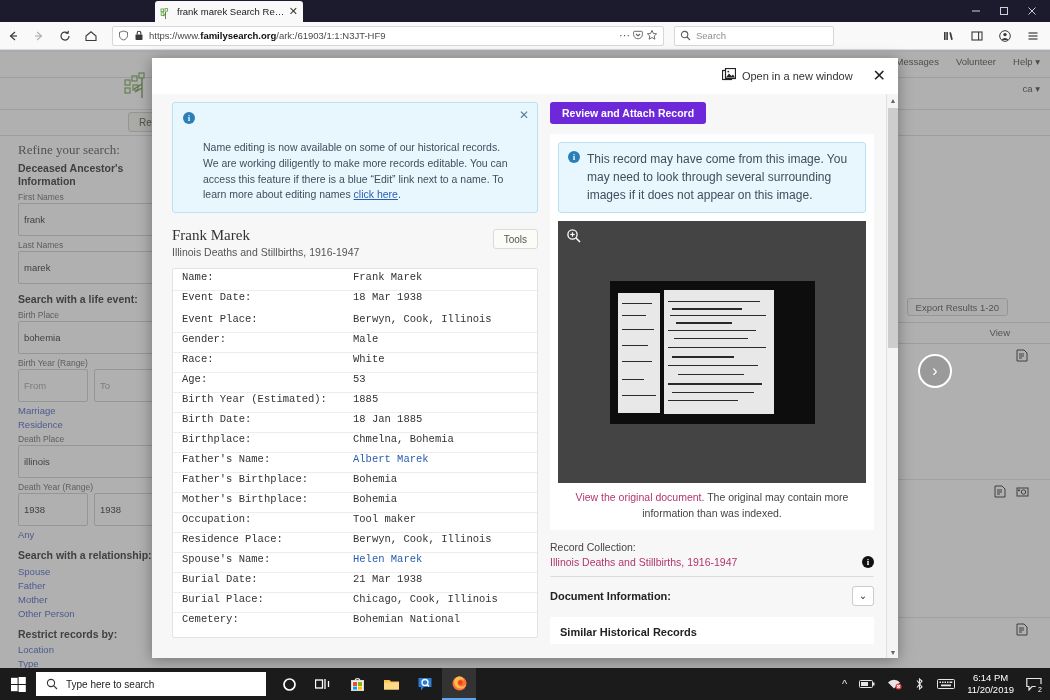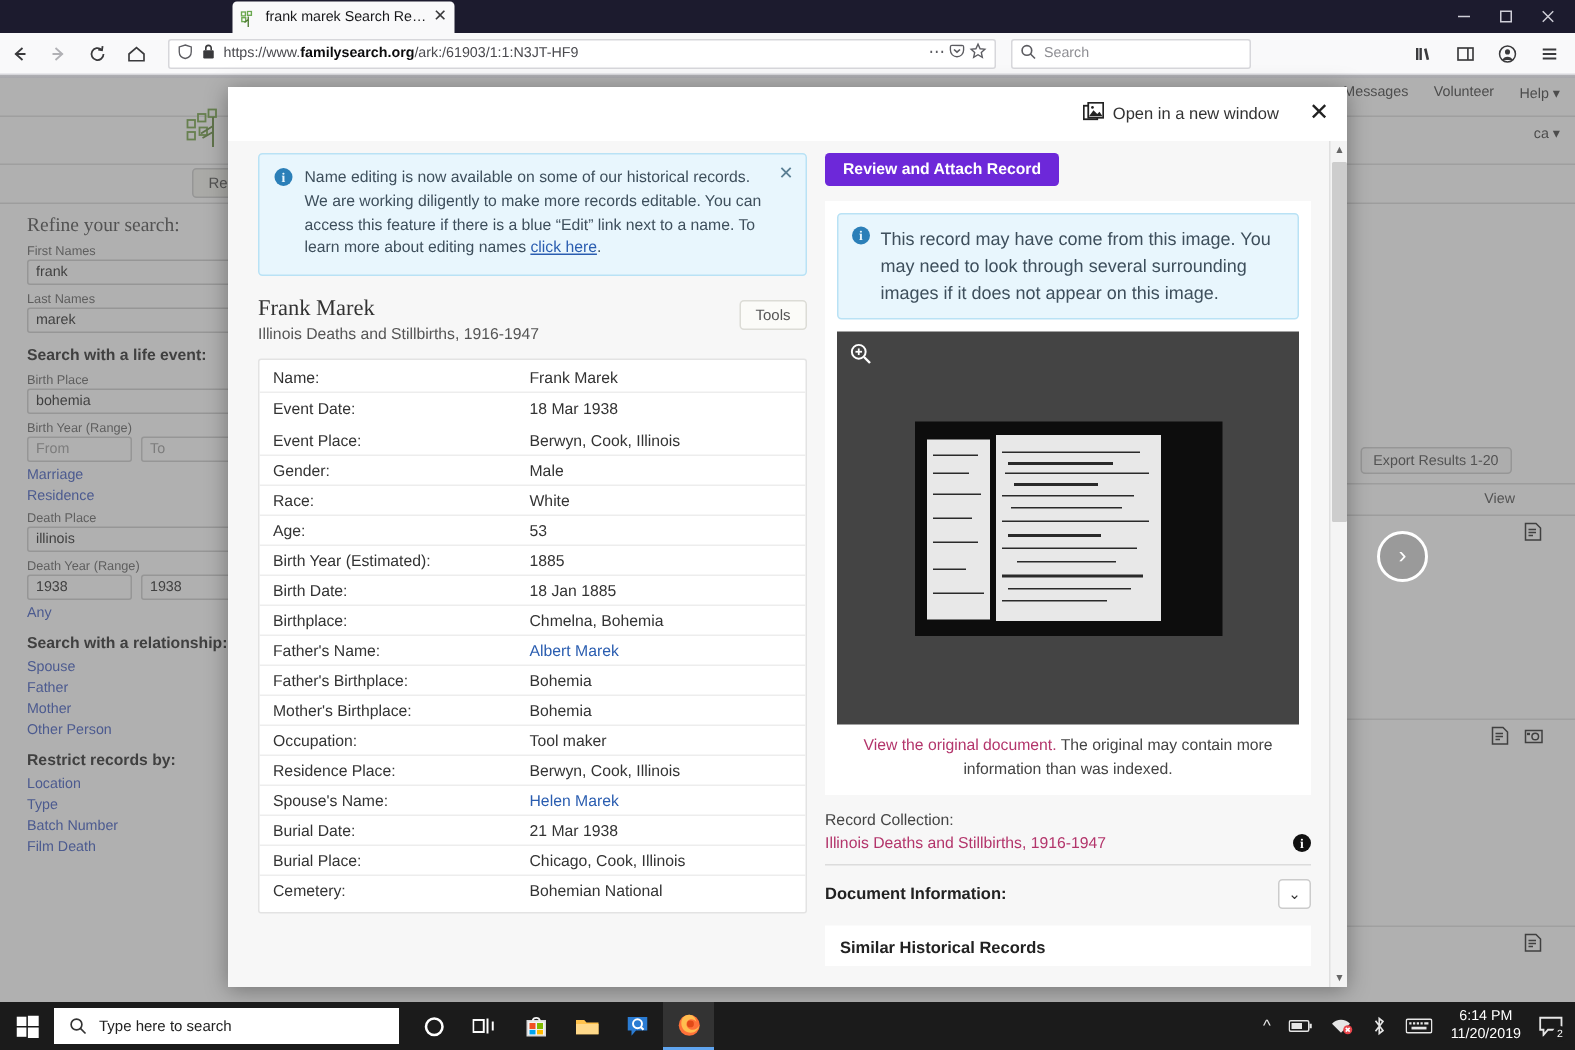--- a/index.html
+++ b/index.html
@@ -90,21 +90,21 @@
 
   .page-body { position: relative; height: 530px; }
   .sidebar {
     position: absolute; left: 12px; top: 6px; width: 160px; padding: 0 6px;
     font-size: 10px; color: #444;
   }
   .sb-title { font-size: 13px; color: #555; font-family: "Liberation Serif", serif; margin-bottom: 4px; }
   .sb-head { font-size: 10.5px; font-weight: bold; color: #333; margin: 3px 0 2px; line-height: 1.25; }
   .sb-label { font-size: 8.5px; color: #6b6b6b; margin: 4px 0 1px; }
   .sb-input {
-    width: 146px; height: 17px; border: 1px solid #cfcfcf; background: #fff; border-radius: 2px;
+    width: 146px; height: 33px; border: 1px solid #cfcfcf; background: #fff; border-radius: 2px;
     font-size: 9.5px; color: #333; padding: 0 5px; display: flex; align-items: center;
   }
   .sb-input.ph { color: #a2a2a2; }
   .sb-row { display: flex; gap: 6px; }
   .sb-row .sb-input { width: 70px; }
   .sb-link { font-size: 9.5px; color: #4a64c4; margin-top: 3px; display: block; }
   .sb-gap { height: 6px; }
 
   .results { position: absolute; left: 170px; top: 0; right: 0; }
   .export-btn {
@@ -150,21 +150,21 @@
     display: flex; gap: 0; padding: 8px 0 0 0;
   }
   .mb-left { width: 398px; padding: 0 12px 0 20px; }
   .mb-right { width: 330px; padding-right: 6px; }
 
   .alert {
     background: #e8f6fd; border: 1px solid #b9e2f5; border-radius: 3px;
     padding: 8px 10px 9px 10px; position: relative; display: flex; gap: 8px;
   }
   .alert-x { position: absolute; right: 8px; top: 5px; font-size: 12px; color: #5a7f94; }
-  .alert-txt { font-size: 10.5px; line-height: 1.5; color: #3e4f5c; padding-right: 14px; }
+  .alert-txt { font-size: 10.5px; line-height: 1.5; color: #3e4f5c; padding-right: 14px; margin-top: 29px; }
   .alert-txt a { color: #2a5db0; text-decoration: underline; }
   .info-circle {
     flex: 0 0 12px; width: 12px; height: 12px; border-radius: 50%;
     background: #2b7fb8; color: #e8f6fd; font-size: 9px; font-weight: bold;
     display: flex; align-items: center; justify-content: center; margin-top: 1px;
     font-family: "Liberation Serif", serif;
   }
 
   .rec-title-row { display: flex; align-items: flex-start; margin-top: 14px; }
   .rec-title {
@@ -174,21 +174,21 @@
   .tools-btn {
     margin-left: auto; margin-top: 2px; height: 20px; padding: 0 10px;
     border: 1px solid #dcdcd6; border-radius: 3px; background: #fbfbf8;
     font-size: 10px; color: #555; display: flex; align-items: center;
   }
 
   .rec-table {
     margin-top: 10px; background: #fff; border: 1px solid #e3e3e3; border-radius: 2px;
     padding: 2px 0 4px 0;
   }
-  .rec-tr { display: flex; height: 20px; align-items: center; border-bottom: 1px solid #ededed; }
+  .rec-tr { display: flex; height: 20px; align-items: flex-start; border-bottom: 1px solid #ededed; font-family: Liberation Mono, monospace; }
   .rec-tr.sep { border-bottom: none; height: 22px; }
   .rec-tr:last-child { border-bottom: none; }
   .rec-k { width: 180px; padding-left: 9px; font-size: 10.5px; color: #333; }
   .rec-v { font-size: 10.5px; color: #333; }
   .rec-v.link { color: #2a5db0; }
 
   .attach-btn {
     height: 22px; padding: 0 12px; background: #6d28d9; border-radius: 3px;
     color: #fff; font-size: 10.5px; font-weight: bold; display: inline-flex;
     align-items: center;
@@ -434,20 +434,21 @@
     </div>
 
     <div class="fs-navrow">
       <div class="records-btn">Reco</div>
     </div>
 
     <div class="page-body">
 
       <div class="sidebar">
         <div class="sb-title">Refine your search:</div>
+        <div class="sb-head">Deceased Ancestor's Information</div>
         <div class="sb-label">First Names</div>
         <div class="sb-input">frank</div>
         <div class="sb-label">Last Names</div>
         <div class="sb-input">marek</div>
         <div class="sb-gap"></div>
         <div class="sb-head">Search with a life event:</div>
         <div class="sb-label">Birth Place</div>
         <div class="sb-input">bohemia</div>
         <div class="sb-label">Birth Year (Range)</div>
         <div class="sb-row">

